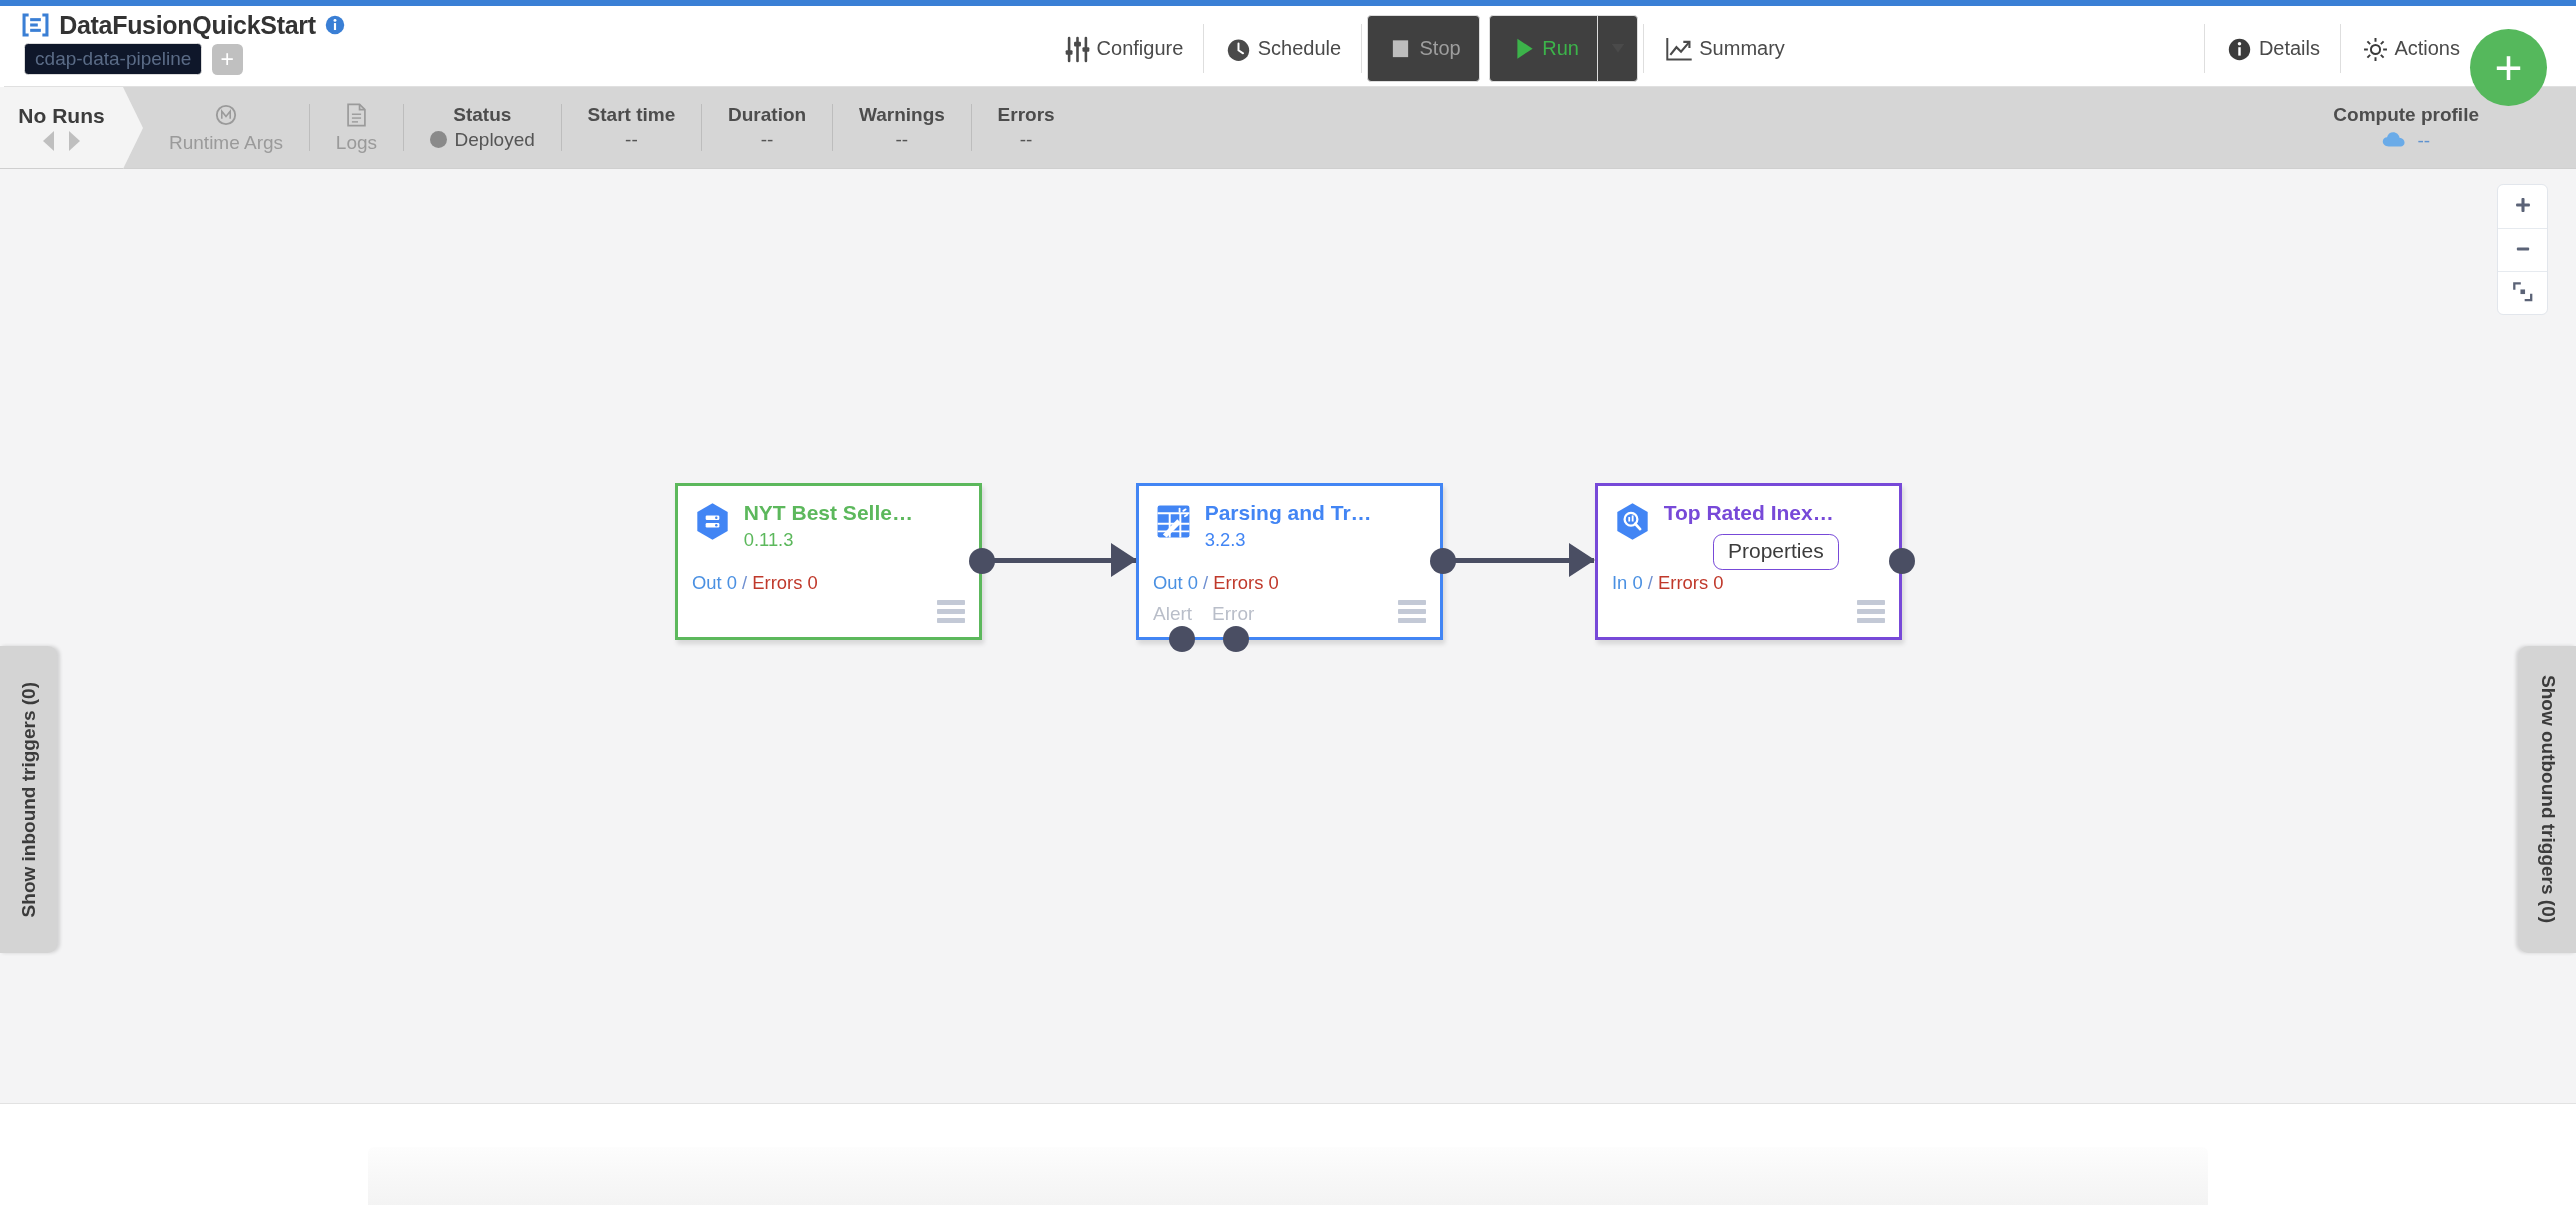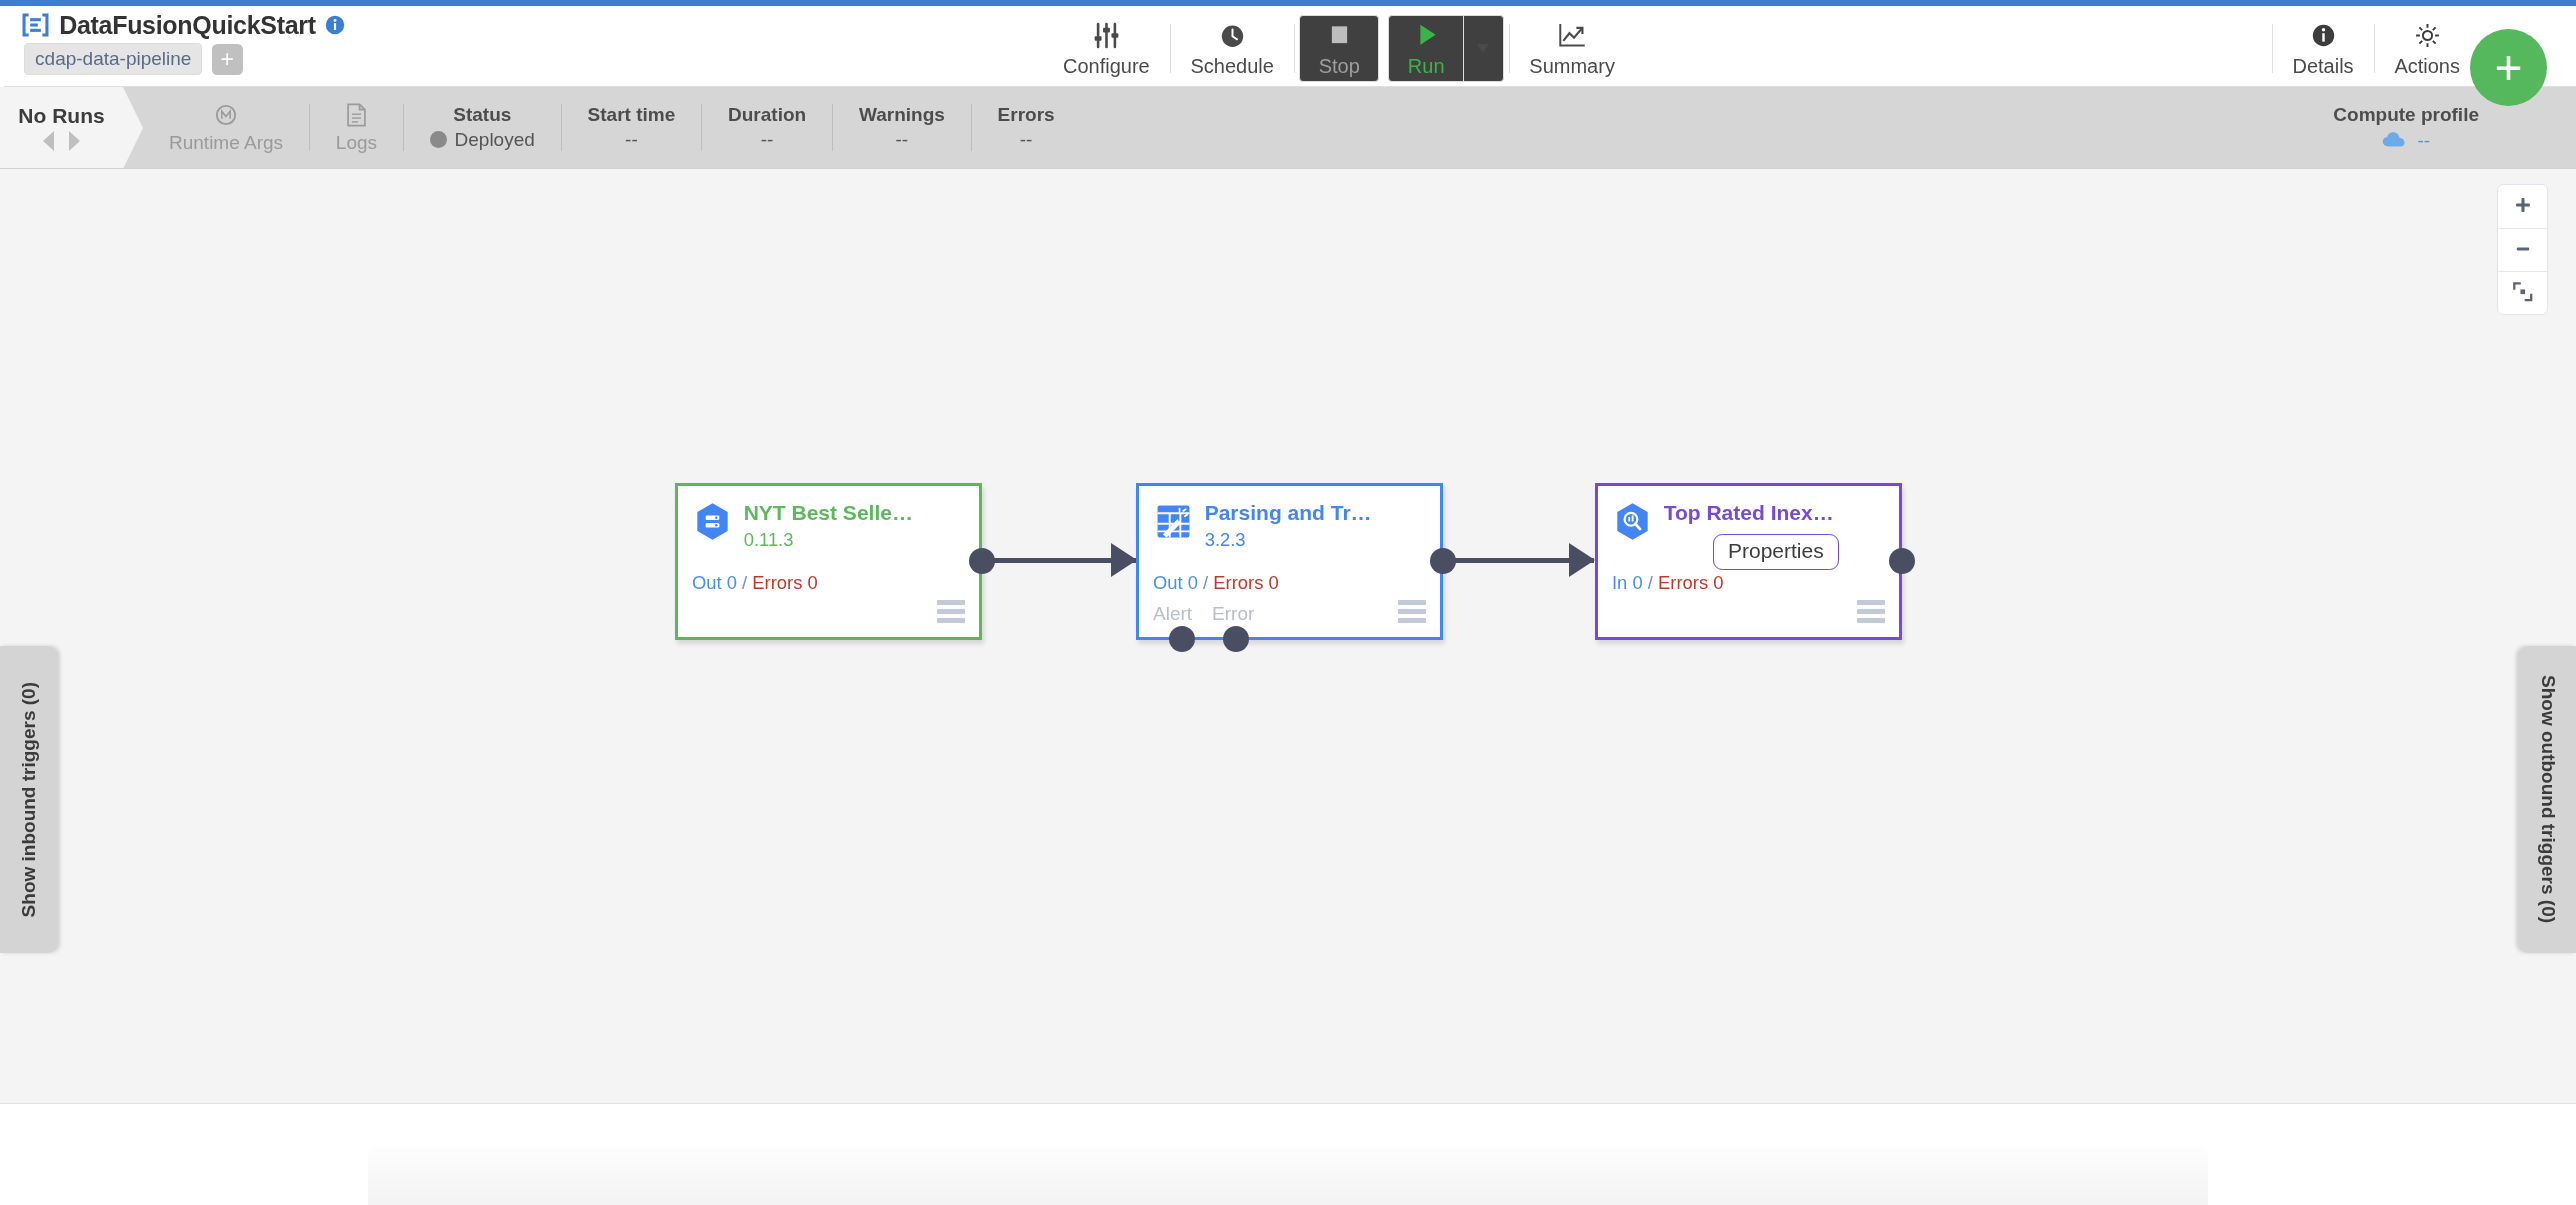--- a/index.html
+++ b/index.html
@@ -30,37 +30,37 @@
   .pipeline-title{
     font-size:25px; font-weight:bold; color:#333333; letter-spacing:-0.3px;
     white-space:nowrap;
   }
   .info-dot{ width:20px; height:20px; flex:none; }
 
   .meta-row{ display:flex; align-items:center; gap:9.2px; margin-top:3.8px; margin-left:3.1px; }
   .type-chip{
     border:0.8px solid #dcdcdc; border-radius:4.6px;
     padding:3.1px 10px 4.6px 10px;
-    font-size:19px; color:#5a6b86; background:#e5e5e5;
+    font-size:19px; color:#5a6b86; background:#0f172a;
     white-space:nowrap;
   }
   .add-chip{
     width:31px; height:31px; border-radius:5.4px; background:#c0c0c0;
     display:flex; align-items:center; justify-content:center;
     color:#ffffff; font-size:23px; line-height:1; font-weight:400;
     cursor:pointer;
   }
 
   
   .hdr-center{
     position:absolute; left:1039px; top:6.1px;
     display:flex; align-items:stretch; height:73px;
   }
   .tb-item{
-    display:flex; flex-direction:column; align-items:center; justify-content:center;
+    display:flex; align-items:center; justify-content:center;
     gap:4.6px; padding:0 20px; min-width:66px;
     color:#4a4a4a; font-size:20px; cursor:pointer;
   }
   .tb-sep{ width:0.8px; background:#dedede; margin:12.3px 0; }
   .tb-ico{ height:31px; display:flex; align-items:flex-end; }
   .tb-box{
     border:0.8px solid #dddddd; border-radius:4px; background:#404040;
     display:flex; align-items:stretch; margin:3.1px 4.6px;
   }
   .tb-box .tb-item{ padding:0 18.4px; }

